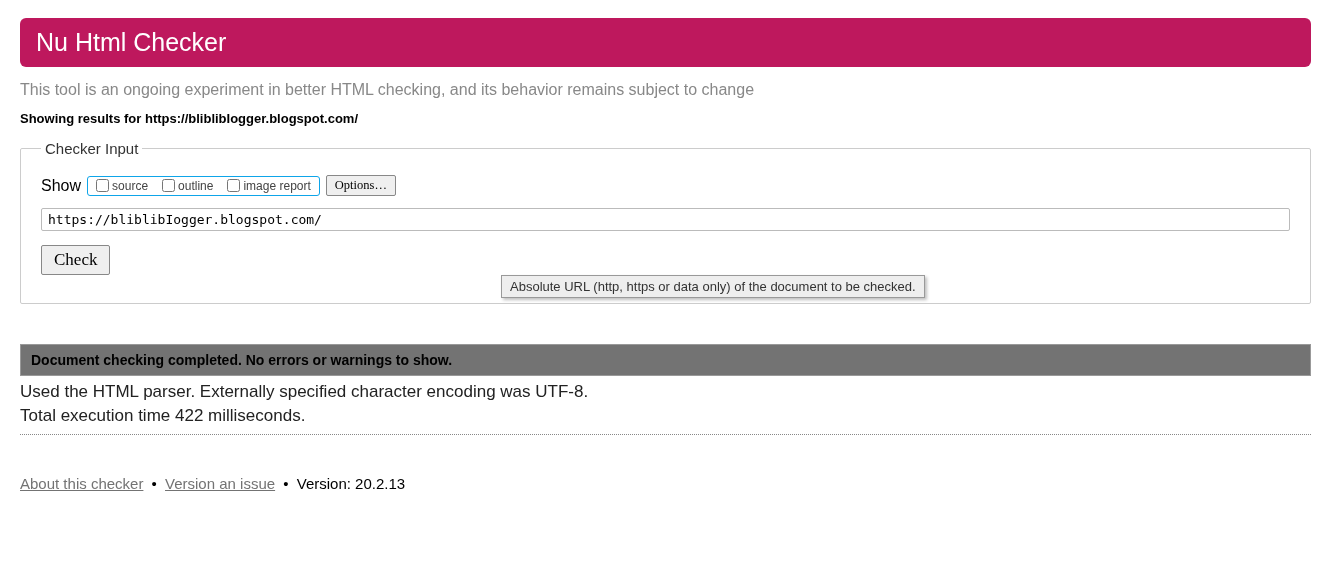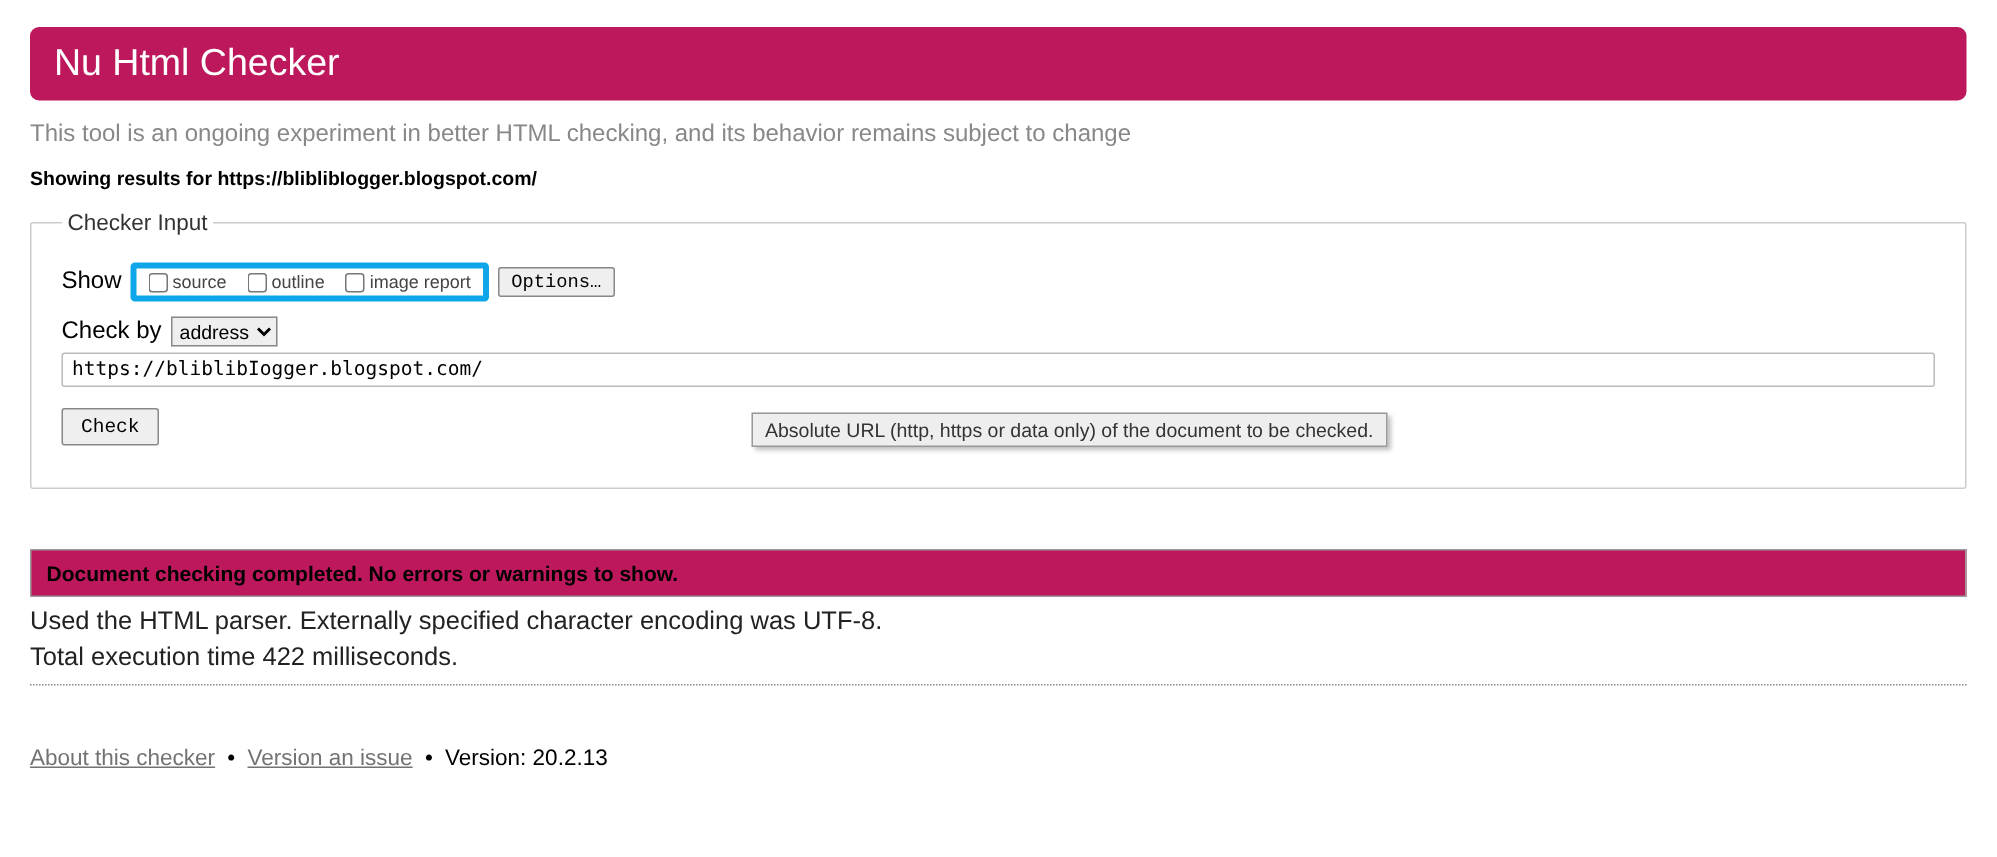--- a/index.html
+++ b/index.html
@@ -46,21 +46,21 @@
     margin: 10px 0;
     display: flex;
     align-items: center;
     flex-wrap: wrap;
     gap: 6px;
     font-size: 16px;
   }
   .checkbox-group {
     display: inline-flex;
     align-items: flex-end;
-    border: 4px solid #0ea5e9;
+    border: 1px solid #0ea5e9;
     border-radius: 3px;
     padding: 2px 8px;
     background: #fff;
     font-size: 12px;
     color: #444;
     gap: 14px;
   }
   .checkbox-group label {
     display: inline-flex;
     align-items: center;
@@ -72,21 +72,21 @@
     width: 13px;
     height: 13px;
   }
   button.small-btn {
     font-size: 12.5px;
     padding: 2px 8px;
     border: 1px solid #888;
     background: #efefef;
     border-radius: 2px;
     cursor: pointer;
-    font-family: Liberation Mono, monospace;
+    font-family: Liberation Serif, serif;
   }
   select {
     font-size: 13px;
     padding: 0 1px;
     border: 1px solid #888;
     background: #efefef;
     height: 20px;
   }
   .url-input {
     width: 100%;
@@ -105,21 +105,21 @@
     border: 1px solid #999;
     border-radius: 0;
     padding: 3px 8px;
     font-size: 13px;
     color: #333;
     box-shadow: 2px 2px 3px rgba(0,0,0,0.25);
     white-space: nowrap;
     text-align: center;
   }
   .success {
-    background: #be185d;
+    background: #737373;
     border: 1px solid #999;
     padding: 7px 10px;
     font-weight: bold;
     font-size: 14px;
     margin-bottom: 6px;
   }
   .details {
     font-size: 17px;
     color: #222;
     margin: 4px 0 2px 0;
@@ -164,31 +164,25 @@
         <span>outline</span>
       </label>
       <label>
         <input type="checkbox" style="">
         <span>image report</span>
       </label>
     </span>
     <button class="small-btn">Options…</button>
   </div>
 
-  <div class="row" style="margin-bottom:2px;">
-    <span>Check by</span>
-    <select>
-      <option>address</option>
-    </select>
-  </div>
 
   <input type="text" class="url-input" value="https://bliblibIogger.blogspot.com/" style="">
 
   <div class="row" style="margin-top:14px;">
-    <button class="small-btn" style="padding:4px 12px;font-size:13px;">Check</button>
+    <button class="small-btn" style="padding:4px 12px;font-size:17px;">Check</button>
   </div>
 
   <div class="tooltip">Absolute URL (http, https or data only) of the document to be checked.</div>
 </fieldset>
 
 <div class="success">Document checking completed. No errors or warnings to show.</div>
 <div class="details">Used the HTML parser. Externally specified character encoding was UTF-8.</div>
 <div class="details">Total execution time 422 milliseconds.</div>
 <hr class="sep">
 

